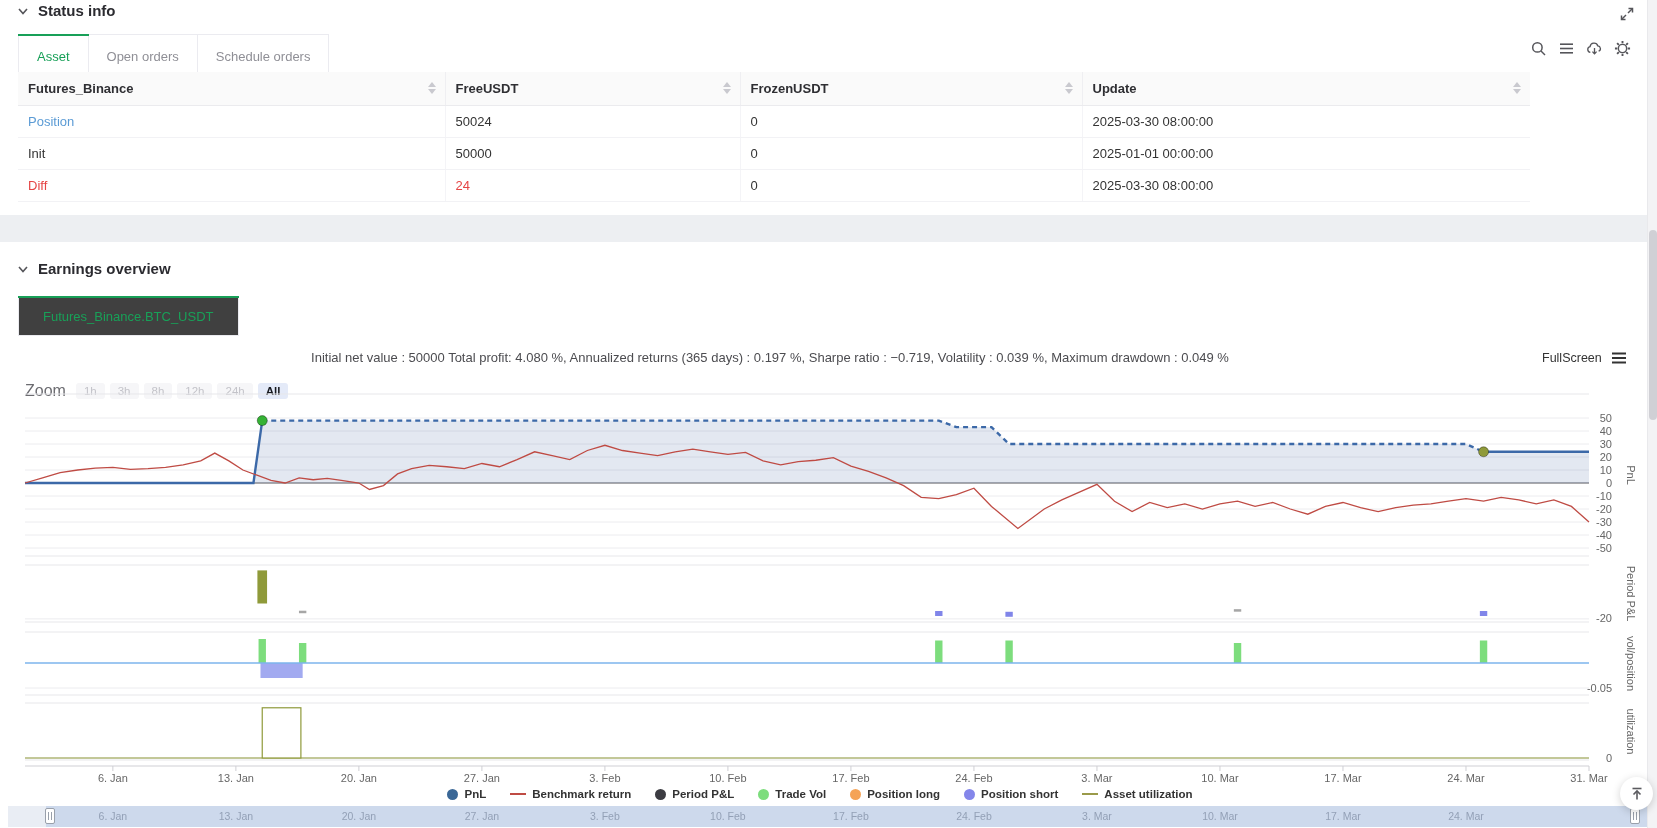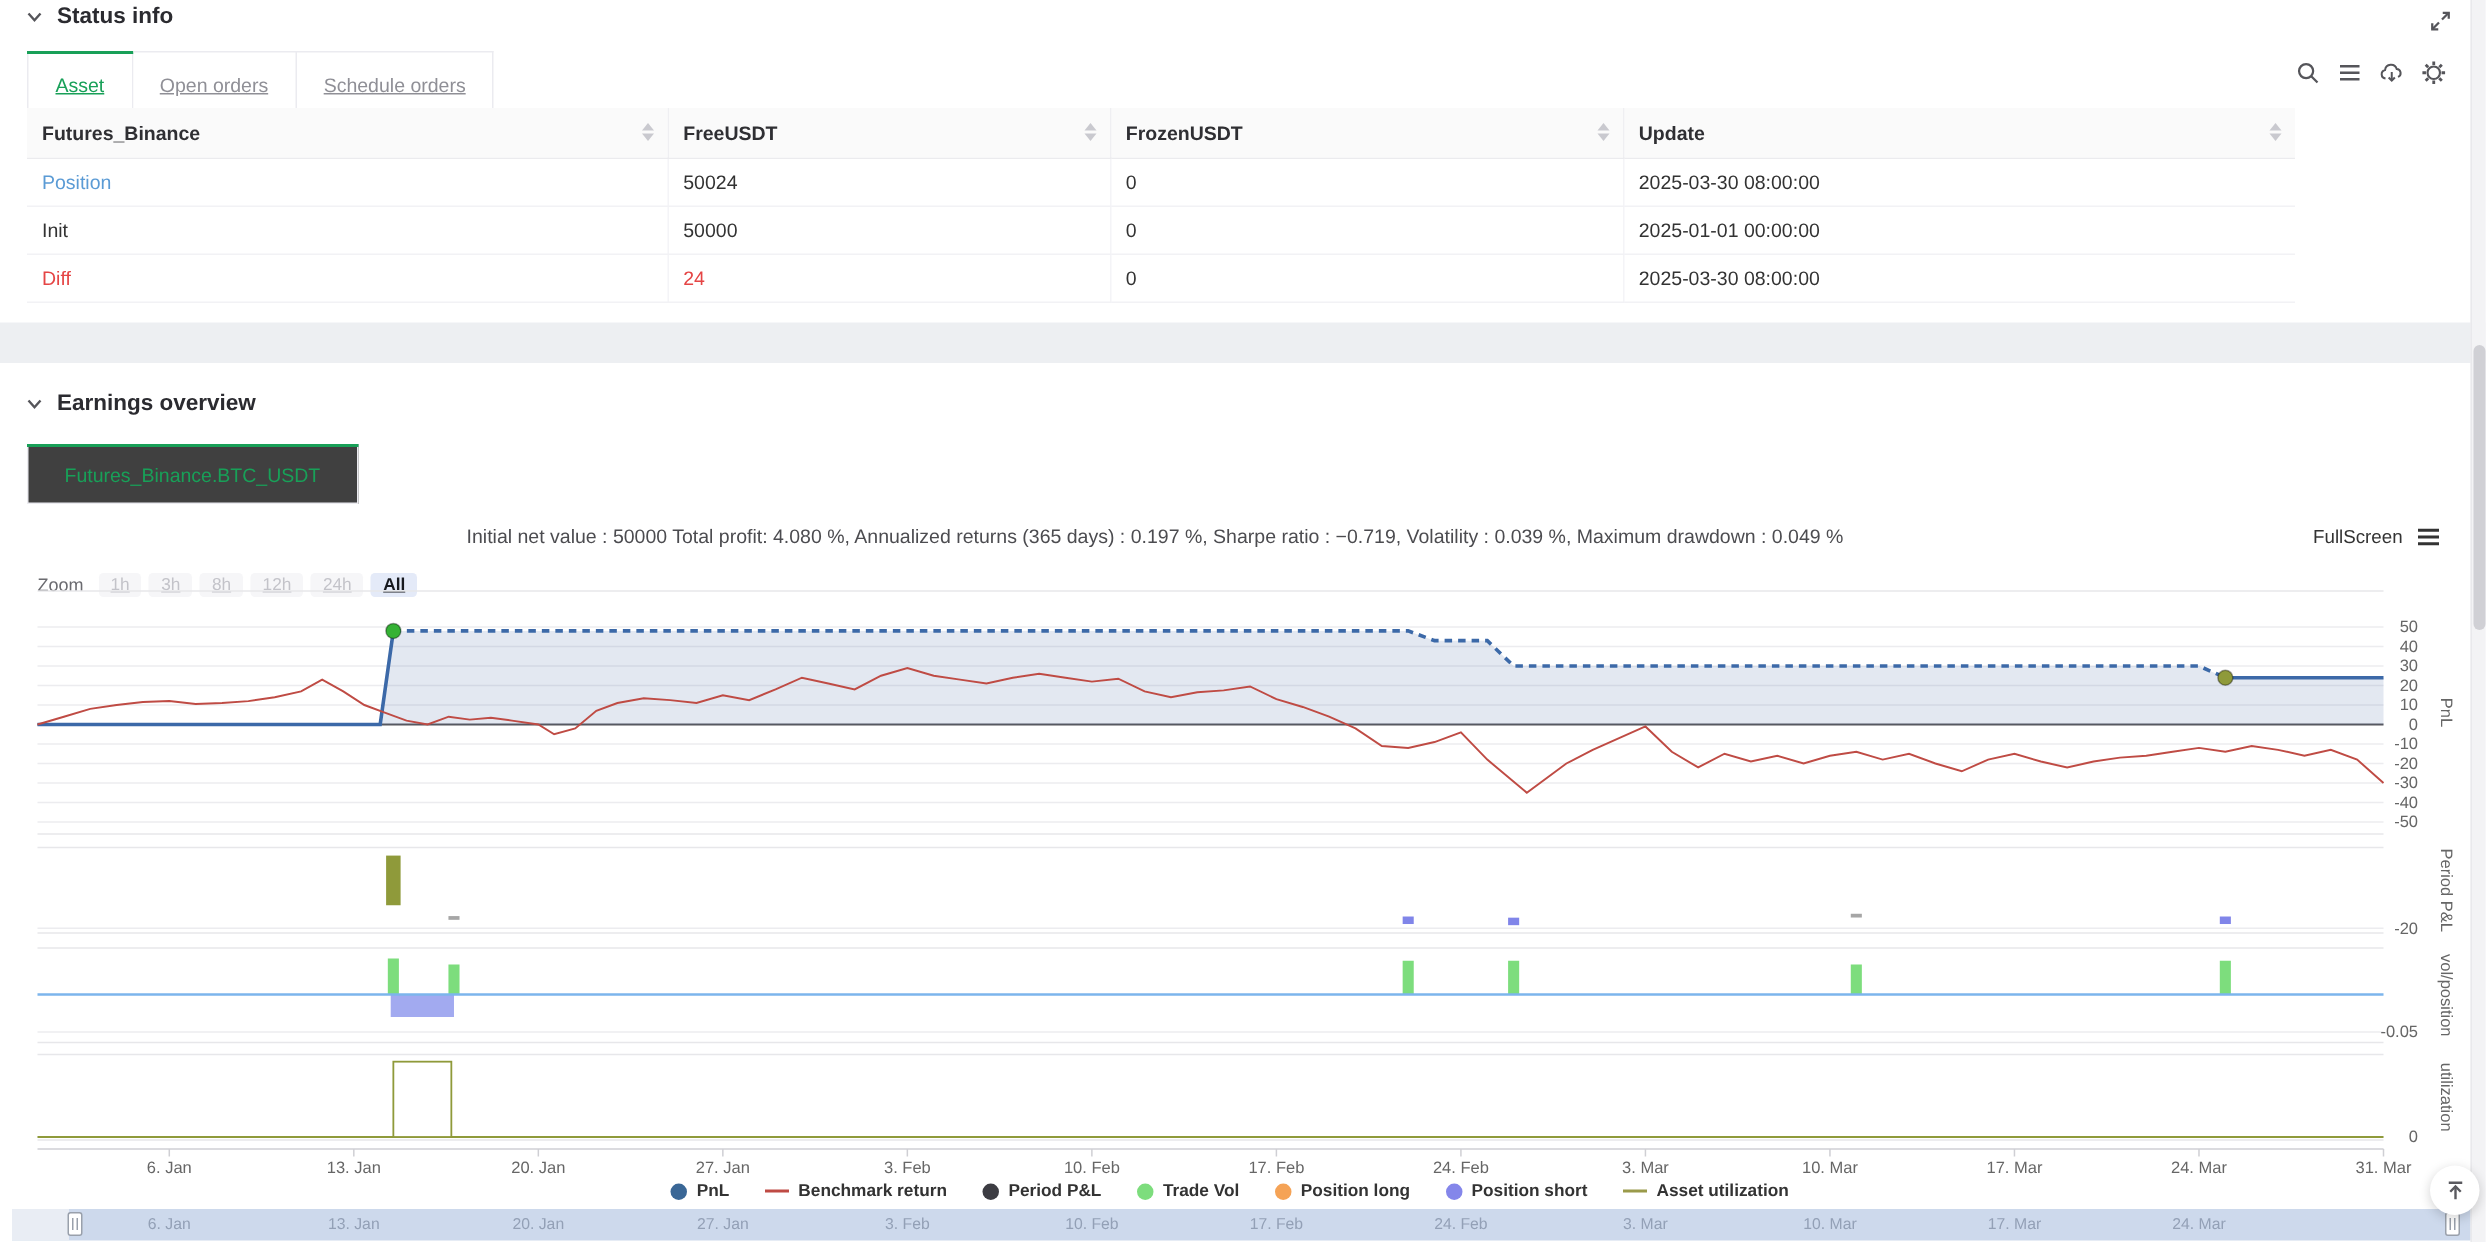--- a/index.html
+++ b/index.html
@@ -14,21 +14,21 @@
   #card-status{top:0;height:215px;}
   #card-earnings{top:242px;height:586px;}
 
   .section-header{position:absolute;left:16px;display:flex;align-items:center;gap:8px;justify-content:center;}
   .section-title{font-size:15px;font-weight:bold;color:#2b2b30;}
   .chev{display:inline-flex;}
 
   
   .tabs-row{position:absolute;left:18px;display:flex;}
   .tab{height:44px;padding:0 18px;display:flex;align-items:center;font-size:13px;
-       color:#8f8f96;background:#fff;border:1px solid #ebebf0;border-left:none;position:relative;cursor:pointer;text-decoration:underline;}
+       color:#8f8f96;background:#fff;border:1px solid #ebebf0;border-left:none;position:relative;cursor:pointer;}
   .tab:first-child{border-left:1px solid #ebebf0;}
   .tab.active{color:var(--green);}
   .tab.active::before{content:'';position:absolute;top:-1px;left:-1px;right:-1px;height:2px;background:var(--green);}
 
   .toolbar-icons{position:absolute;right:26px;top:40px;display:flex;gap:11px;align-items:center;}
   .icon-btn{width:17px;height:17px;display:inline-flex;align-items:center;justify-content:center;cursor:pointer;}
 
   
   #asset-table{position:absolute;left:18px;top:72px;width:1512px;border-collapse:collapse;table-layout:fixed;}
   #asset-table th{background:#fafafa;font-weight:bold;color:#2f2f33;text-align:left;height:33px;
@@ -41,22 +41,22 @@
 
   
   #earn-tab{position:absolute;left:18px;top:54px;height:40px;padding:0 24px;display:flex;align-items:center;
      background:#404040;border:1px solid #ebebf0;color:var(--green);font-size:13px;position:absolute;cursor:pointer;}
   #earn-tab::before{content:'';position:absolute;top:-1px;left:-1px;right:-1px;height:2px;background:var(--green);}
 
   #stats-row{position:absolute;top:108px;left:0;width:1540px;text-align:center;font-size:13px;color:#4c4c50;}
   #fullscreen{position:absolute;left:1542px;top:109px;display:flex;gap:9px;align-items:center;font-size:12.5px;color:#333;cursor:pointer;}
 
   #zoom-row{position:absolute;left:25px;top:140px;display:flex;gap:5px;align-items:center;}
-  #zoom-label{font-size:12px;color:#6b6b70;margin-right:5px;}
-  .zoom-btn{font-size:11.5px;padding:2px 8px;border-radius:3px;background:#f6f6f8;color:#c3c3c9;cursor:pointer;text-decoration:underline;}
+  #zoom-label{font-size:16px;color:#6b6b70;margin-right:5px;}
+  .zoom-btn{font-size:11.5px;padding:2px 8px;border-radius:3px;background:#f6f6f8;color:#c3c3c9;cursor:pointer;}
   .zoom-btn.active{background:#e4eaf8;color:#17191f;font-weight:bold;}
 
   #chart-svg{position:absolute;left:0;top:385px;}
 
   #legend{position:absolute;left:0;top:785px;width:1640px;height:18px;display:flex;justify-content:center;
           align-items:center;gap:24px;}
   .legend-item{display:flex;align-items:center;gap:6px;font-size:11.5px;font-weight:bold;color:#333;cursor:pointer;}
   .lg-dot{width:11px;height:11px;border-radius:50%;}
   .lg-line{width:16px;height:2.5px;}
 

